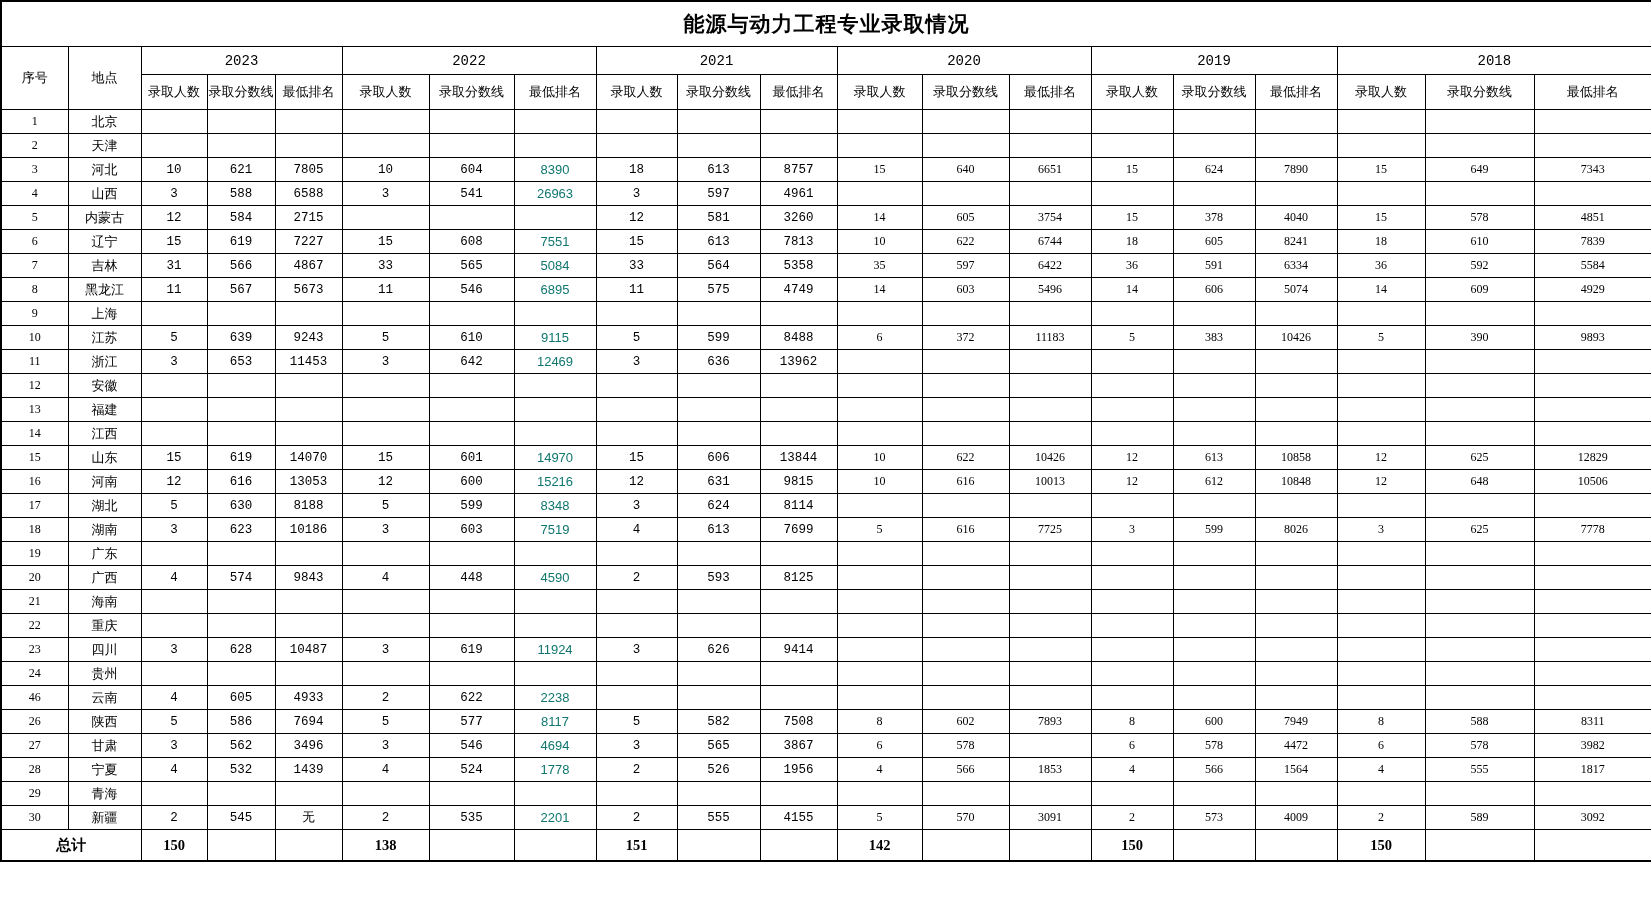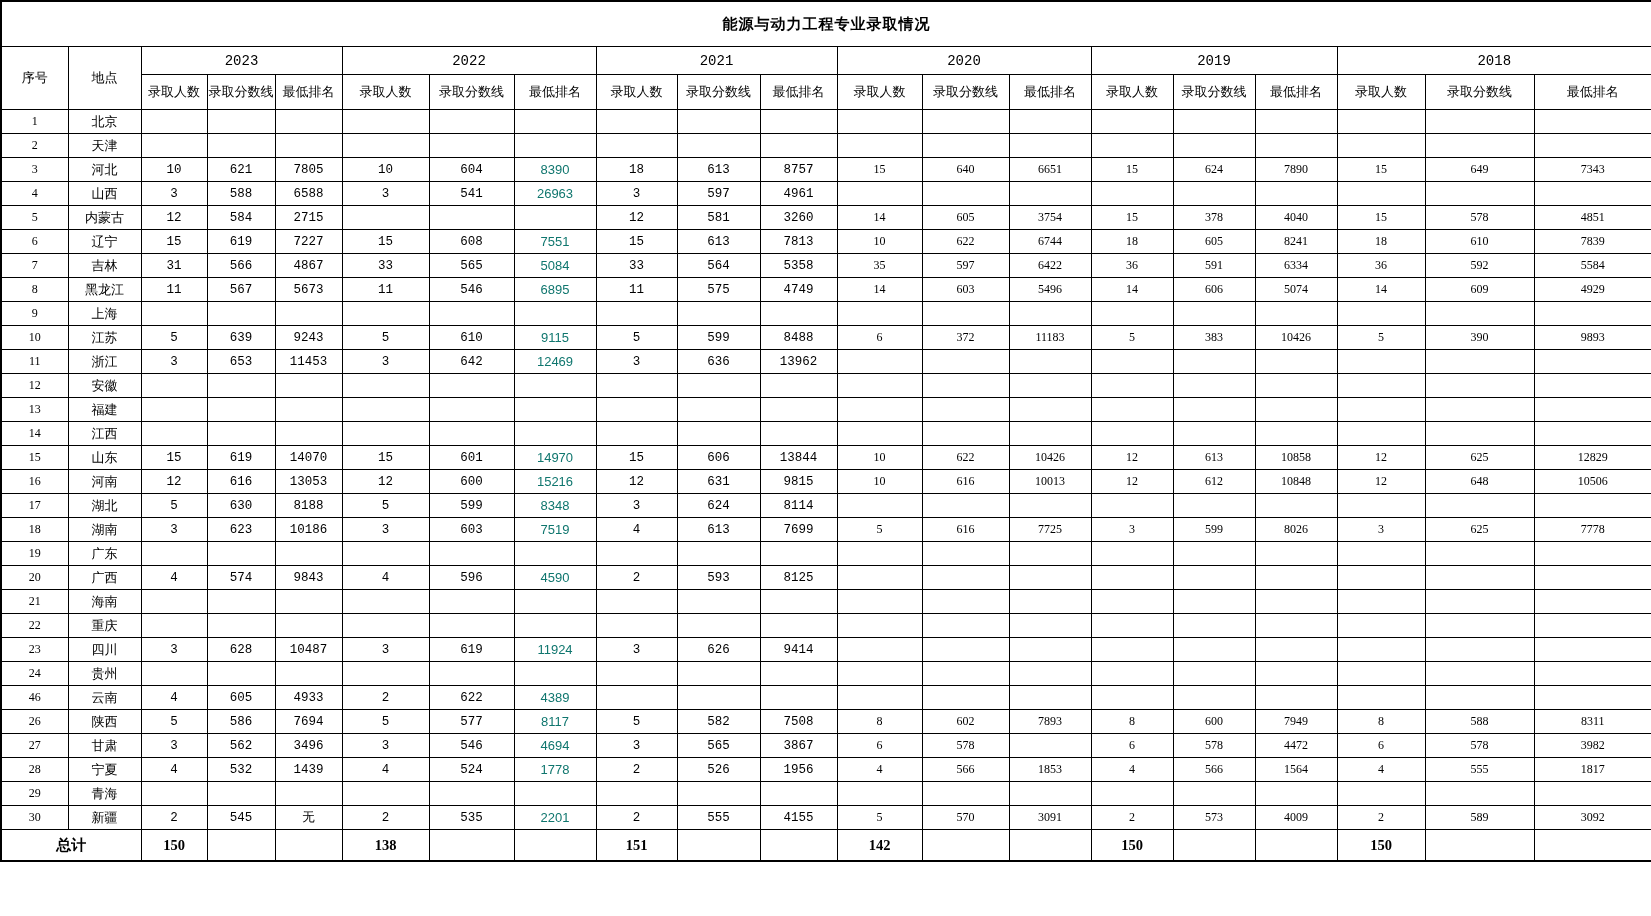--- a/index.html
+++ b/index.html
@@ -25,21 +25,21 @@
     border: 1px solid #000;
     text-align: center;
     vertical-align: middle;
     padding: 0;
     overflow: hidden;
     white-space: nowrap;
   }
   .title-cell {
     height: 44px;
     font-family: "Liberation Serif", serif;
-    font-size: 15px;
+    font-size: 21px;
     font-weight: bold;
     letter-spacing: 1px;
   }
   .year-cell {
     height: 27px;
     font-family: Liberation Mono, monospace;
     font-size: 14px;
     font-weight: normal;
   }
   .sub-cell {
@@ -557,21 +557,21 @@
         <td class="f-serif data-cell"></td>
         <td class="f-serif data-cell"></td>
       </tr>
       <tr>
         <td class="c-seq data-cell">20</td>
         <td class="c-loc data-cell">广西</td>
         <td class="f-mono data-cell">4</td>
         <td class="f-mono data-cell">574</td>
         <td class="f-mono data-cell">9843</td>
         <td class="f-mono data-cell">4</td>
-        <td class="f-mono data-cell">596</td>
+        <td class="f-mono data-cell">448</td>
         <td class="ralign data-cell">4590</td>
         <td class="f-mono data-cell">2</td>
         <td class="f-mono data-cell">593</td>
         <td class="f-mono data-cell">8125</td>
         <td class="f-serif data-cell"></td>
         <td class="f-serif data-cell"></td>
         <td class="f-serif data-cell"></td>
         <td class="f-serif data-cell"></td>
         <td class="f-serif data-cell"></td>
         <td class="f-serif data-cell"></td>
@@ -668,21 +668,21 @@
         <td class="f-serif data-cell"></td>
       </tr>
       <tr>
         <td class="c-seq data-cell">46</td>
         <td class="c-loc data-cell">云南</td>
         <td class="f-mono data-cell">4</td>
         <td class="f-mono data-cell">605</td>
         <td class="f-mono data-cell">4933</td>
         <td class="f-mono data-cell">2</td>
         <td class="f-mono data-cell">622</td>
-        <td class="ralign data-cell">4389</td>
+        <td class="ralign data-cell">2238</td>
         <td class="f-mono data-cell"></td>
         <td class="f-mono data-cell"></td>
         <td class="f-mono data-cell"></td>
         <td class="f-serif data-cell"></td>
         <td class="f-serif data-cell"></td>
         <td class="f-serif data-cell"></td>
         <td class="f-serif data-cell"></td>
         <td class="f-serif data-cell"></td>
         <td class="f-serif data-cell"></td>
         <td class="f-serif data-cell"></td>

